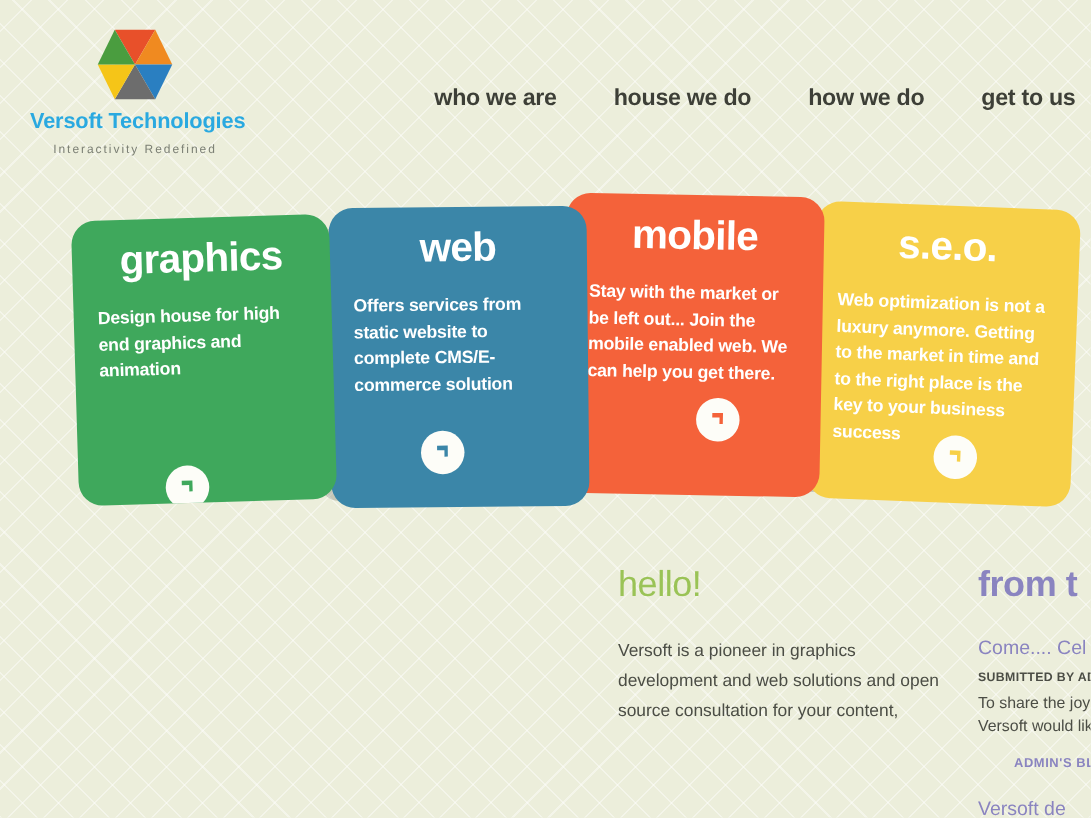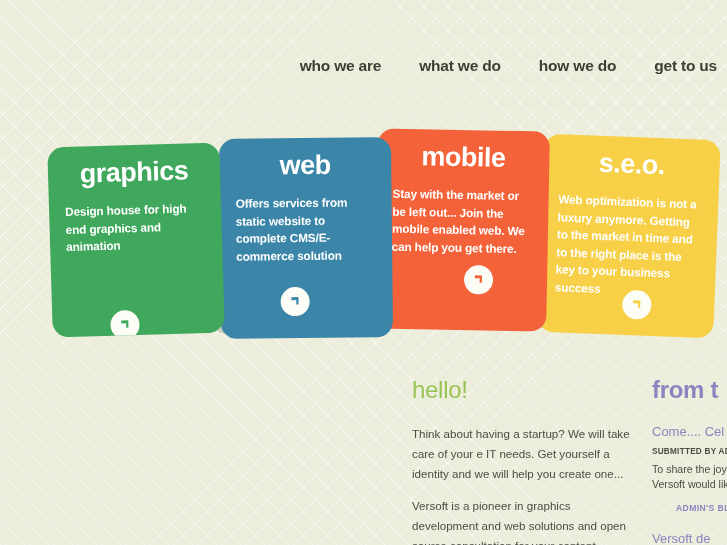--- a/index.html
+++ b/index.html
@@ -270,24 +270,37 @@
     margin-top: 18px;
     white-space: nowrap;
     cursor: pointer;
   }
 </style>
 </head>
 <body>
 
 <header id="site-header">
 
+  <div id="brand">
+    <svg id="logo-mark" viewBox="0 0 100 100">
+
+      <polygon points="50,50 25,7 75,7" fill="#e8502a"></polygon>
+      <polygon points="50,50 75,7 96,50" fill="#f08a20"></polygon>
+      <polygon points="50,50 96,50 75,93" fill="#2a7fc1"></polygon>
+      <polygon points="50,50 75,93 25,93" fill="#6d6d6d"></polygon>
+      <polygon points="50,50 25,93 4,50" fill="#f5c518"></polygon>
+      <polygon points="50,50 4,50 25,7" fill="#4a9d3f"></polygon>
+    </svg>
+    <div id="brand-name">Versoft Technologies</div>
+    <div id="brand-tagline">Interactivity Redefined</div>
+  </div>
 
   <nav id="main-nav">
     <span class="nav-item">who we are</span>
-    <span class="nav-item">what we do</span>
+    <span class="nav-item">house we do</span>
     <span class="nav-item">how we do</span>
     <span class="nav-item">get to us</span>
   </nav>
 
 </header>
 
 <section id="cards">
 
   <div class="card-shadow" id="shadow-web"></div>
   <div class="card-shadow" id="shadow-mobile"></div>
@@ -332,21 +345,20 @@
       </svg>
     </div>
   </article>
 
 </section>
 
 <section id="lower">
 
   <div id="hello-col">
     <h2 id="hello-heading">hello!</h2>
-    <p class="hello-para">Think about having a startup? We will take care of your e IT needs. Get yourself a identity and we will help you create one...</p>
     <p class="hello-para">Versoft is a pioneer in graphics development and web solutions and open source consultation for your content,</p>
   </div>
 
   <div id="blog-col">
     <h2 id="blog-heading">from t</h2>
     <div id="blog-post-title">Come.... Cel</div>
     <div id="blog-submitted">SUBMITTED BY ADM</div>
     <p class="blog-para">To share the joy </p>
     <p class="blog-para">Versoft would like</p>
     <div id="blog-tags">

